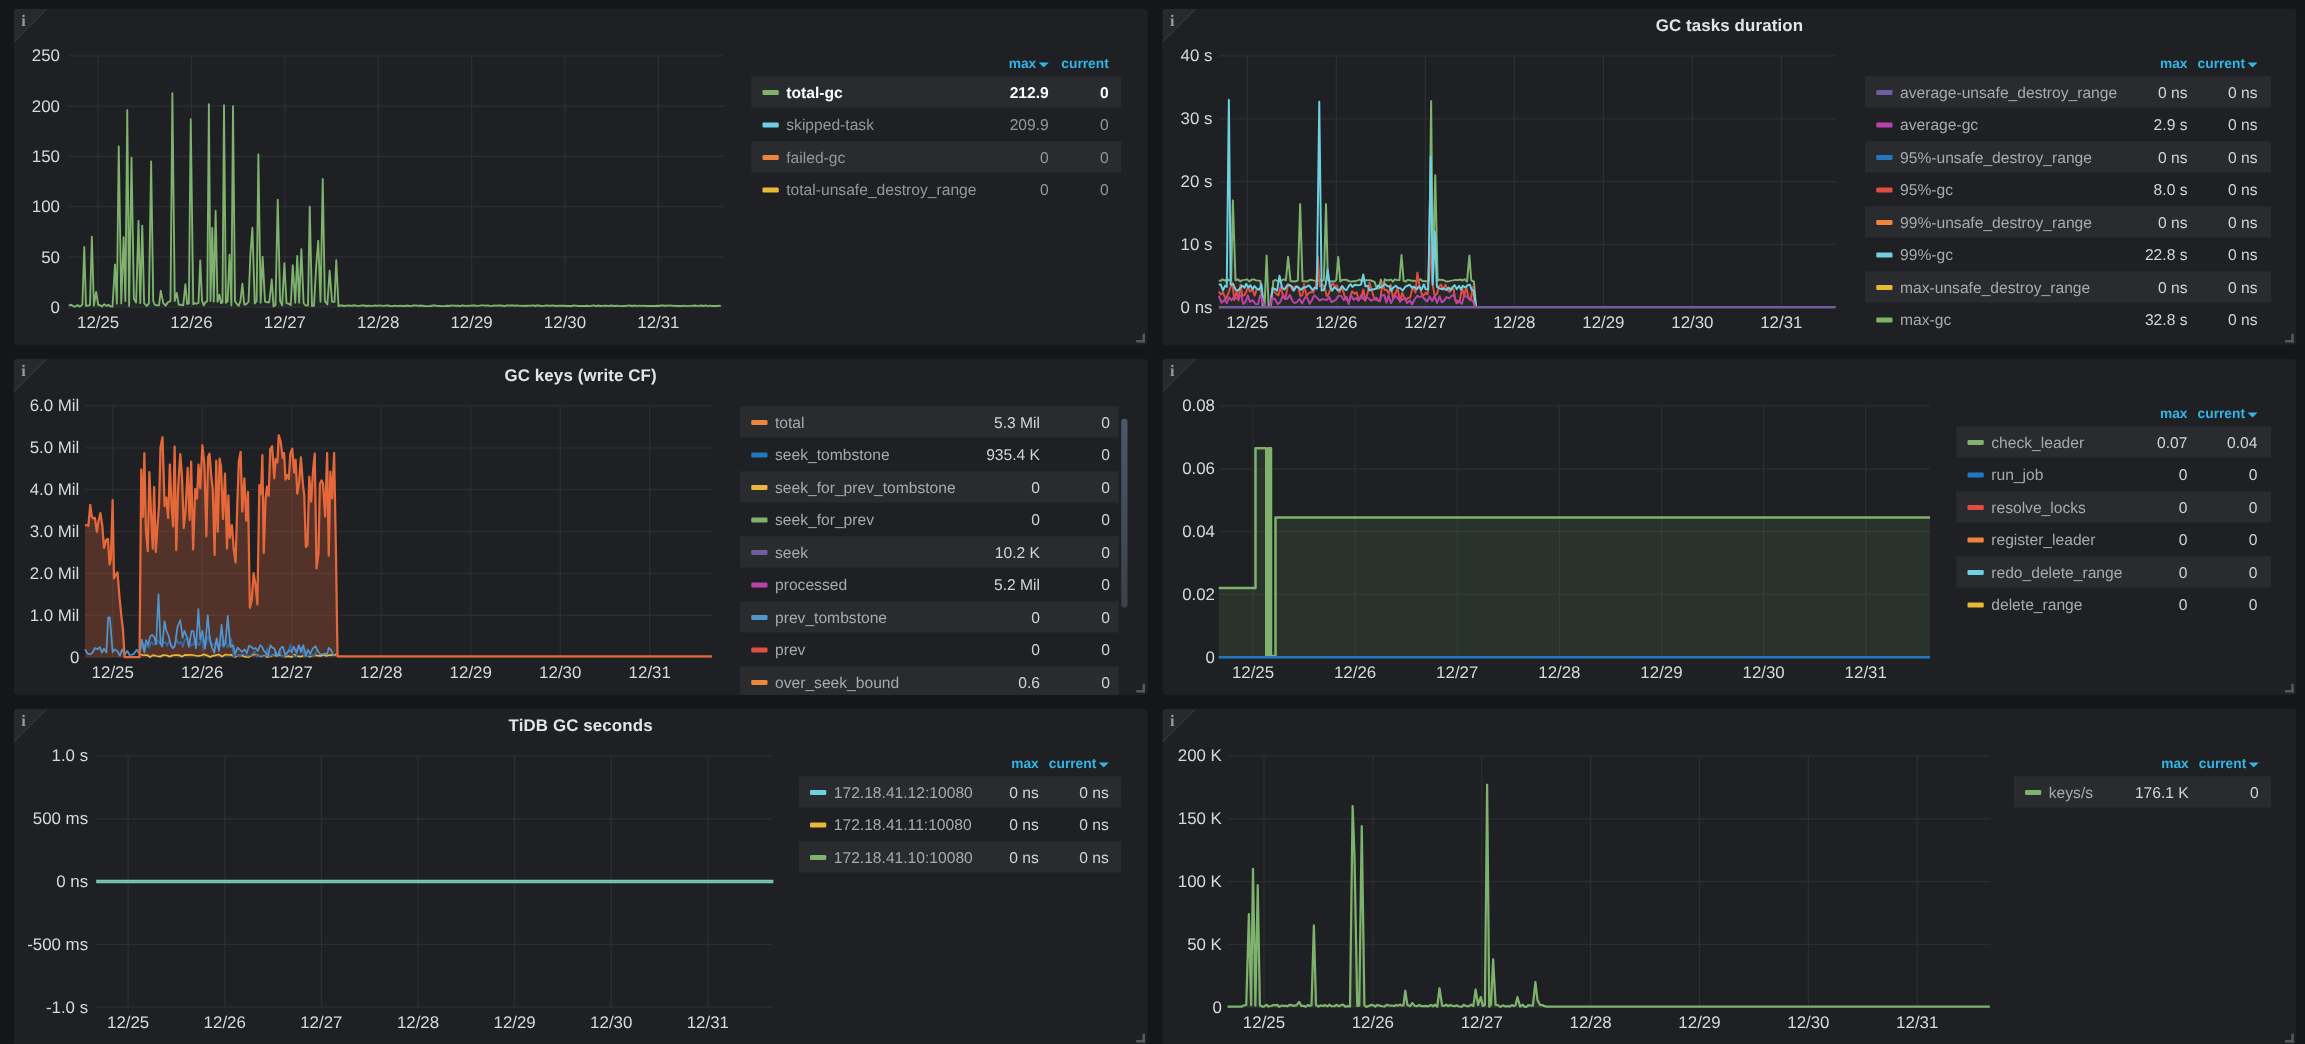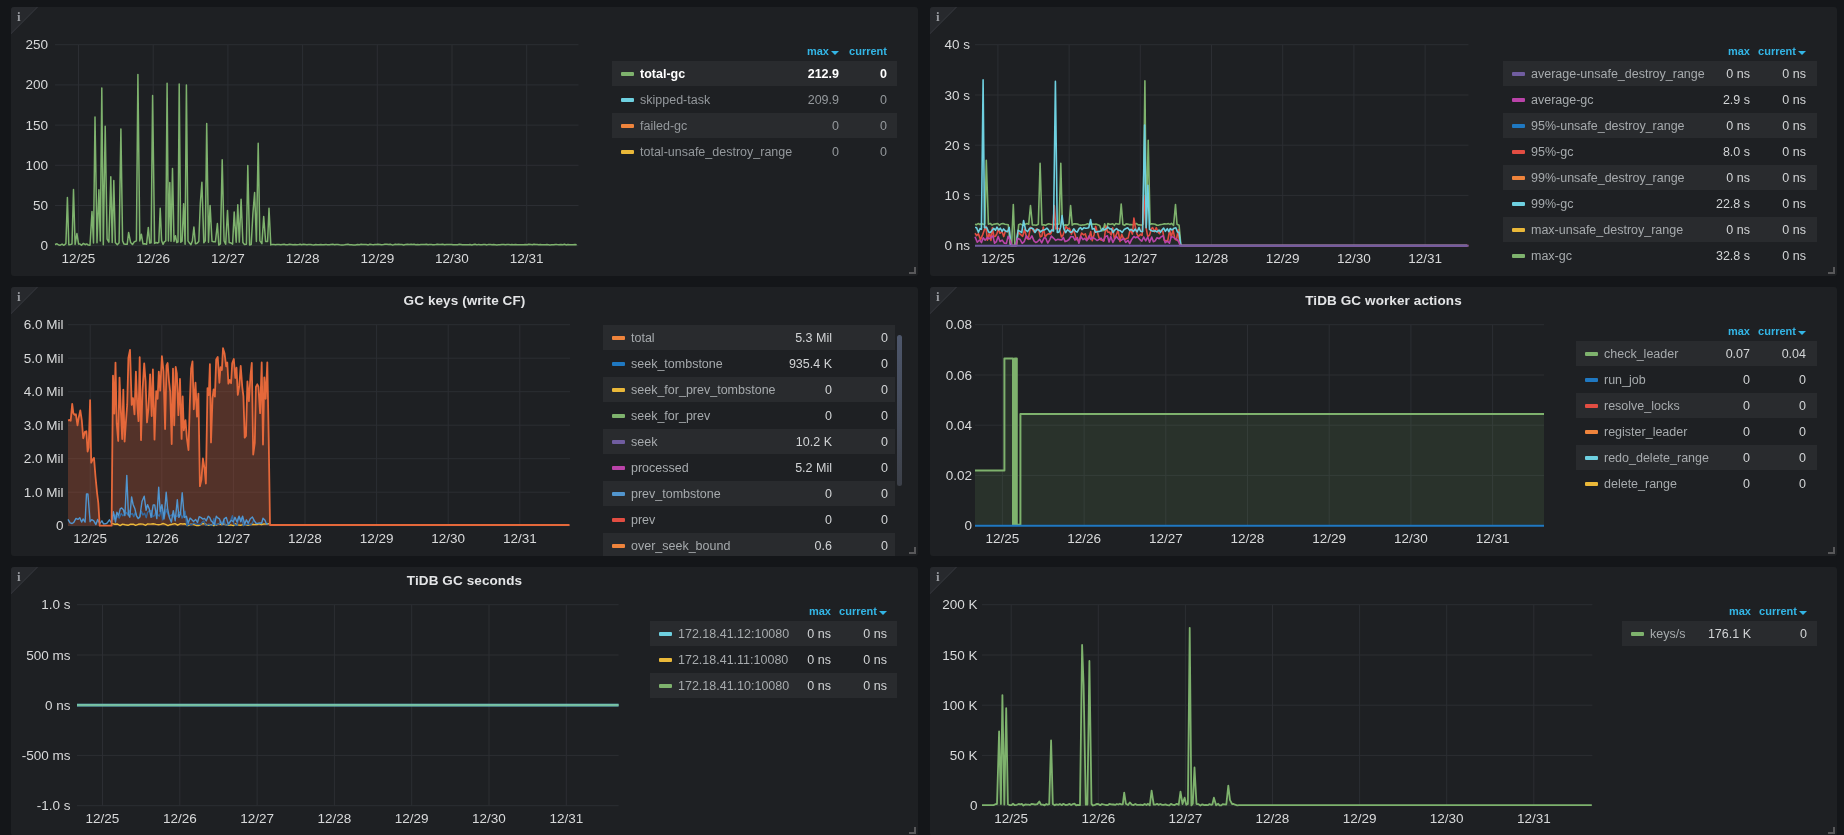--- a/index.html
+++ b/index.html
@@ -17,21 +17,21 @@
 .gl { stroke:#2c2e33; stroke-width:1; }
 .al { fill:#d8d9da; font-size:13.5px; }
 .ar { text-anchor:end; }
 .am { text-anchor:middle; }
 .legend { position:absolute; top:0; height:269px; }
 .lhead { position:absolute; text-align:right; color:#33b5e5; font-size:11px;
   font-weight:700; }
 .arr { display:inline-block; width:0; height:0; border-left:4px solid transparent;
   border-right:4px solid transparent; border-top:4.5px solid #33b5e5;
   margin-left:2px; margin-bottom:0.5px; }
-.lrow { position:absolute; left:11px; right:0; color:#a6aaad; font-size:12.5px; }
+.lrow { position:absolute; left:0; right:0; color:#a6aaad; font-size:12.5px; }
 .lrow.stripe { background:rgba(255,255,255,0.05); }
 .lrow.bold { color:#fff; font-weight:700; }
 .lrow.bold .val { color:#fff; }
 .sw { position:absolute; left:9px; top:50%; margin-top:-2px; width:13px;
   height:4px; border-radius:1px; }
 .lab { position:absolute; left:28px; top:50%; transform:translateY(-50%); white-space:nowrap; }
 .val { position:absolute; top:50%; transform:translateY(-50%); color:#d2d4d6; }
 .p1dim .lrow:not(.bold) { color:#94989c; }
 .p1dim .lrow:not(.bold) .val { color:#94989c; }
 .sbar { position:absolute; right:-7px; width:5px; border-radius:2.5px; background:linear-gradient(180deg,#4d566b,#3c4049); }
@@ -100,20 +100,21 @@
         <span class="val" style="right:58px">0</span>
         <span class="val" style="right:10px">0</span>
       </div>
     </div>
 <div class="rsz"></div>
 </div>
 <div class="panel" style="left:930px;top:7px">
 <div class="corner"></div>
     <div class="chyp"></div>
     <div class="iicon">i</div>
+<div class="ptitle">GC tasks duration</div>
 <svg width="907" height="269" viewBox="0 0 907 269" class="chart">
 <line x1="45" y1="37.7" x2="538.5" y2="37.7" class="gl"></line>
 <text x="40" y="37.7" class="al ar" dy="4.5">40 s</text>
 <line x1="45" y1="88.0" x2="538.5" y2="88.0" class="gl"></line>
 <text x="40" y="88.0" class="al ar" dy="4.5">30 s</text>
 <line x1="45" y1="138.2" x2="538.5" y2="138.2" class="gl"></line>
 <text x="40" y="138.2" class="al ar" dy="4.5">20 s</text>
 <line x1="45" y1="188.4" x2="538.5" y2="188.4" class="gl"></line>
 <text x="40" y="188.4" class="al ar" dy="4.5">10 s</text>
 <line x1="45" y1="238.7" x2="538.5" y2="238.7" class="gl"></line>
@@ -289,21 +290,20 @@
         <span class="val" style="right:7px">0</span>
       </div>
       <div class="sbar" style="top:48px;height:151px"></div>
     </div>
 <div class="rsz"></div>
 </div>
 <div class="panel" style="left:930px;top:287px">
 <div class="corner"></div>
     <div class="chyp"></div>
     <div class="iicon">i</div>
-<div class="ptitle">TiDB GC worker actions</div>
 <svg width="907" height="269" viewBox="0 0 907 269" class="chart">
 <line x1="45" y1="37.7" x2="614" y2="37.7" class="gl"></line>
 <text x="42" y="37.7" class="al ar" dy="4.5">0.08</text>
 <line x1="45" y1="88.0" x2="614" y2="88.0" class="gl"></line>
 <text x="42" y="88.0" class="al ar" dy="4.5">0.06</text>
 <line x1="45" y1="138.2" x2="614" y2="138.2" class="gl"></line>
 <text x="42" y="138.2" class="al ar" dy="4.5">0.04</text>
 <line x1="45" y1="188.4" x2="614" y2="188.4" class="gl"></line>
 <text x="42" y="188.4" class="al ar" dy="4.5">0.02</text>
 <line x1="45" y1="238.7" x2="614" y2="238.7" class="gl"></line>

